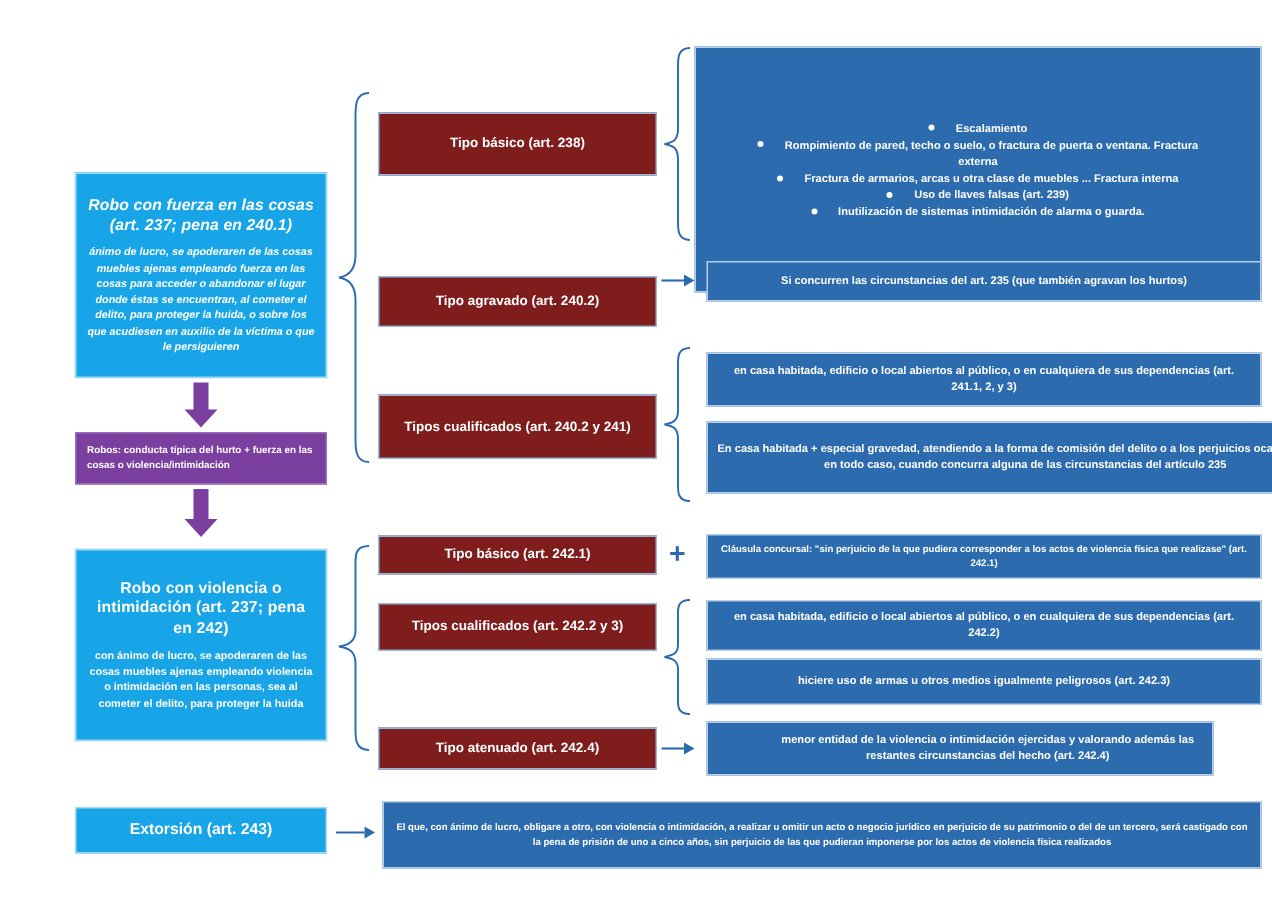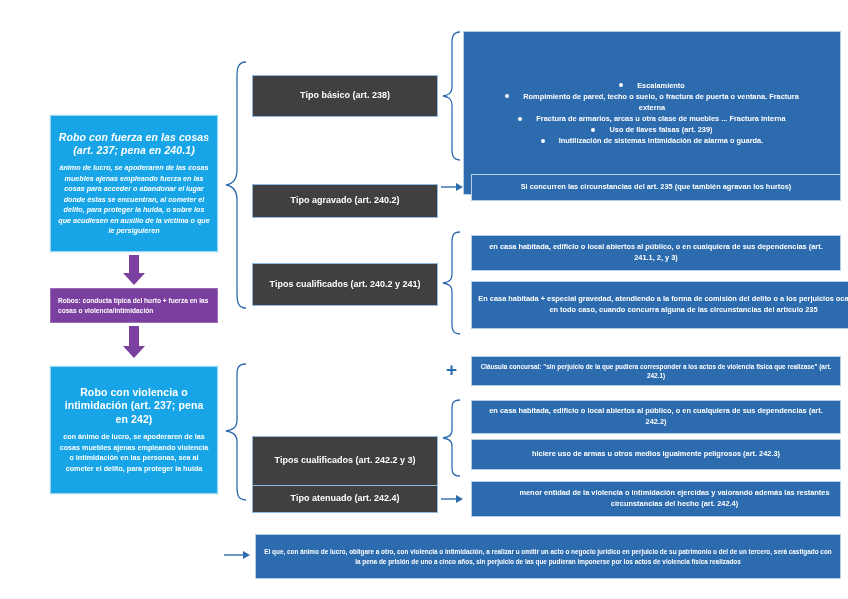--- a/index.html
+++ b/index.html
@@ -60,21 +60,21 @@
     border: 1px solid #9b6fb8;
     font-weight: bold;
     font-size: 6.6px;
     line-height: 1.5;
     align-items: flex-start;
     text-align: left;
     padding: 5px 7px;
   }
   
   .mid-box {
-    background: #404040;
+    background: #7f1d1d;
     border: 1px solid #8fb9e0;
     font-weight: bold;
     font-size: 9px;
   }
   
   .right-box {
     background: #2D6BAF;
     border: 1px solid #b7cfe6;
     font-weight: bold;
     font-size: 7.4px;
@@ -155,20 +155,23 @@
   <div class="conn" style="left:121px; top:326px; width:26px; height:34px;">
     <div class="pa-stem" style="left:8px; top:0; width:10px; height:22px;"></div>
     <div class="pa-head" style="left:2px; top:20px;"></div>
   </div>
 
   <div class="box left-main" style="left:50px; top:366px; width:168px; height:128px;">
     <div class="title">Robo con violencia o intimidación (art. 237; pena en 242)</div>
     <div class="body">con ánimo de lucro, se apoderaren de las cosas muebles ajenas empleando violencia o intimidación en las personas, sea al cometer el delito, para proteger la huida</div>
   </div>
 
+  <div class="box left-simple" style="left:50px; top:538px; width:168px; height:31px;">
+    <div>Extorsión (art. 243)</div>
+  </div>
 
   <div class="conn" style="left:222px; top:60px; width:26px; height:250px;">
     <svg width="26" height="250" viewBox="0 0 26 250">
       <path d="M24 2 C14 2 15 12 15 22 L15 110 C15 120 10 124 4 125 C10 126 15 130 15 140 L15 228 C15 238 14 248 24 248" fill="none" stroke="#2D6BAF" stroke-width="1.3"></path>
     </svg>
   </div>
 
   <div class="box mid-box" style="left:252px; top:75px; width:186px; height:42px;">
     <div>Tipo básico (art. 238)</div>
   </div>
@@ -221,22 +224,25 @@
   <div class="box right-box" style="left:471px; top:281px; width:425px; height:48px;">
     <div>En casa habitada + especial gravedad, atendiendo a la forma de comisión del delito o a los perjuicios ocasionados y, en todo caso, cuando concurra alguna de las circunstancias del artículo 235</div>
   </div>
 
   <div class="conn" style="left:222px; top:362px; width:26px; height:140px;">
     <svg width="26" height="140" viewBox="0 0 26 140">
       <path d="M24 2 C14 2 15 9 15 17 L15 58 C15 66 10 68 4 69 C10 70 15 72 15 80 L15 121 C15 129 14 138 24 138" fill="none" stroke="#2D6BAF" stroke-width="1.3"></path>
     </svg>
   </div>
 
-
-  <div class="box mid-box" style="left:252px; top:436px; width:186px; height:50px;">
+  <div class="box mid-box" style="left:252px; top:357px; width:186px; height:26px;">
+    <div>Tipo básico (art. 242.1)</div>
+  </div>
+
+  <div class="box mid-box" style="left:252px; top:402px; width:186px; height:32px;">
     <div>Tipos cualificados (art. 242.2 y 3)</div>
   </div>
 
   <div class="box mid-box" style="left:252px; top:485px; width:186px; height:28px;">
     <div>Tipo atenuado (art. 242.4)</div>
   </div>
 
   <div class="plus-sign" style="left:446px; top:360px;">+</div>
 
   <div class="conn" style="left:440px; top:398px; width:22px; height:80px;">
@@ -257,21 +263,21 @@
   </div>
 
   <div class="box right-box" style="left:471px; top:400px; width:370px; height:34px;">
     <div>en casa habitada, edificio o local abiertos al público, o en cualquiera de sus dependencias (art. 242.2)</div>
   </div>
 
   <div class="box right-box" style="left:471px; top:439px; width:370px; height:31px;">
     <div>hiciere uso de armas u otros medios igualmente peligrosos (art. 242.3)</div>
   </div>
 
-  <div class="box right-box" style="left:471px; top:481px; width:370px; height:36px;padding-left:43px;">
+  <div class="box right-box" style="left:471px; top:481px; width:338px; height:36px;padding-left:43px;">
     <div>menor entidad de la violencia o intimidación ejercidas y valorando además las restantes circunstancias del hecho (art. 242.4)</div>
   </div>
 
   <div class="conn" style="left:224px; top:548px; width:28px; height:14px;">
     <svg width="28" height="14" viewBox="0 0 28 14">
       <line x1="0" y1="7" x2="19" y2="7" stroke="#2D6BAF" stroke-width="1.4"></line>
       <polygon points="19,3 26,7 19,11" fill="#2D6BAF"></polygon>
     </svg>
   </div>
 

